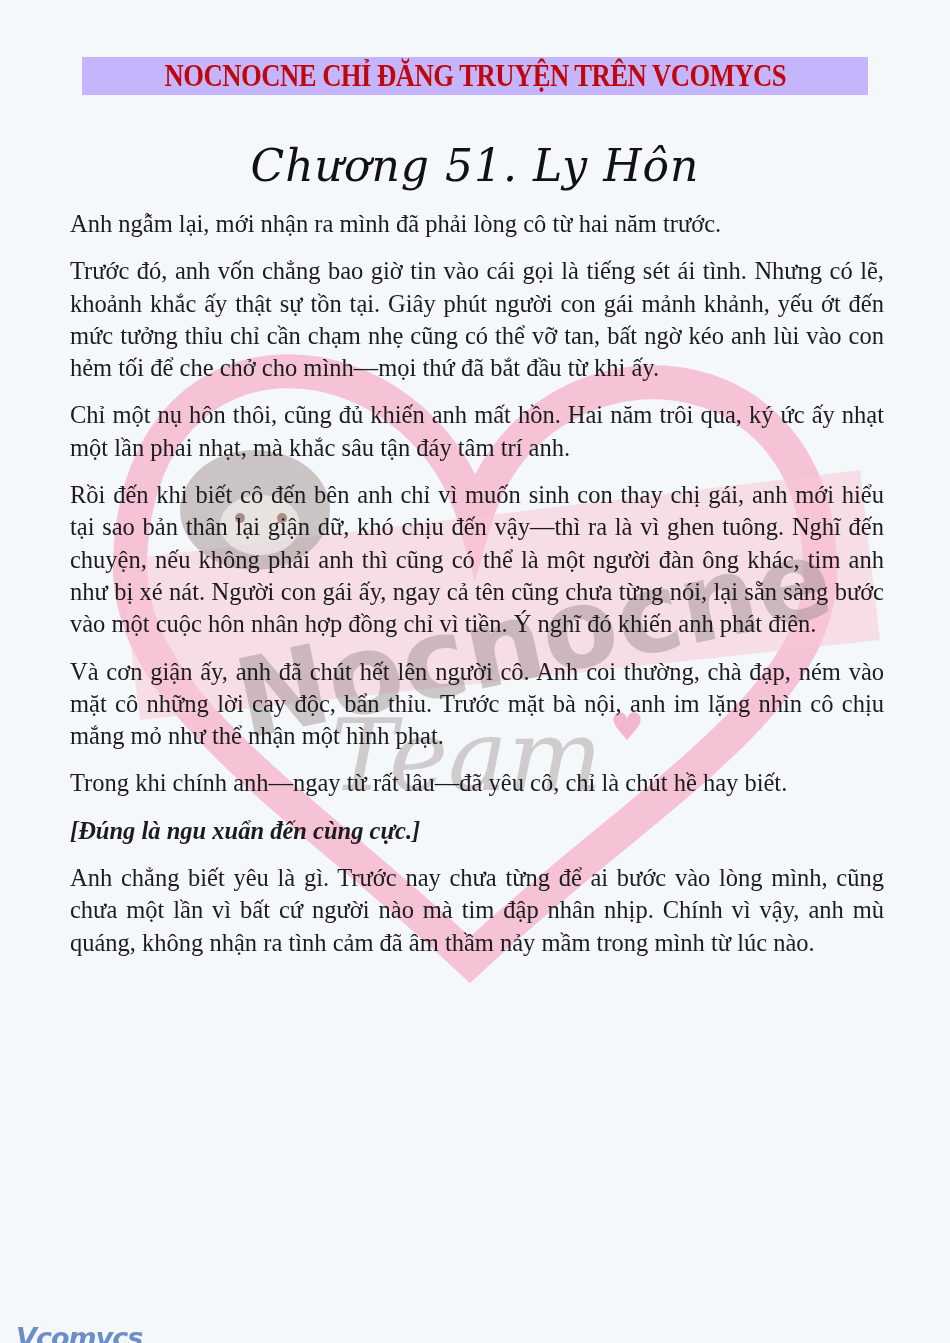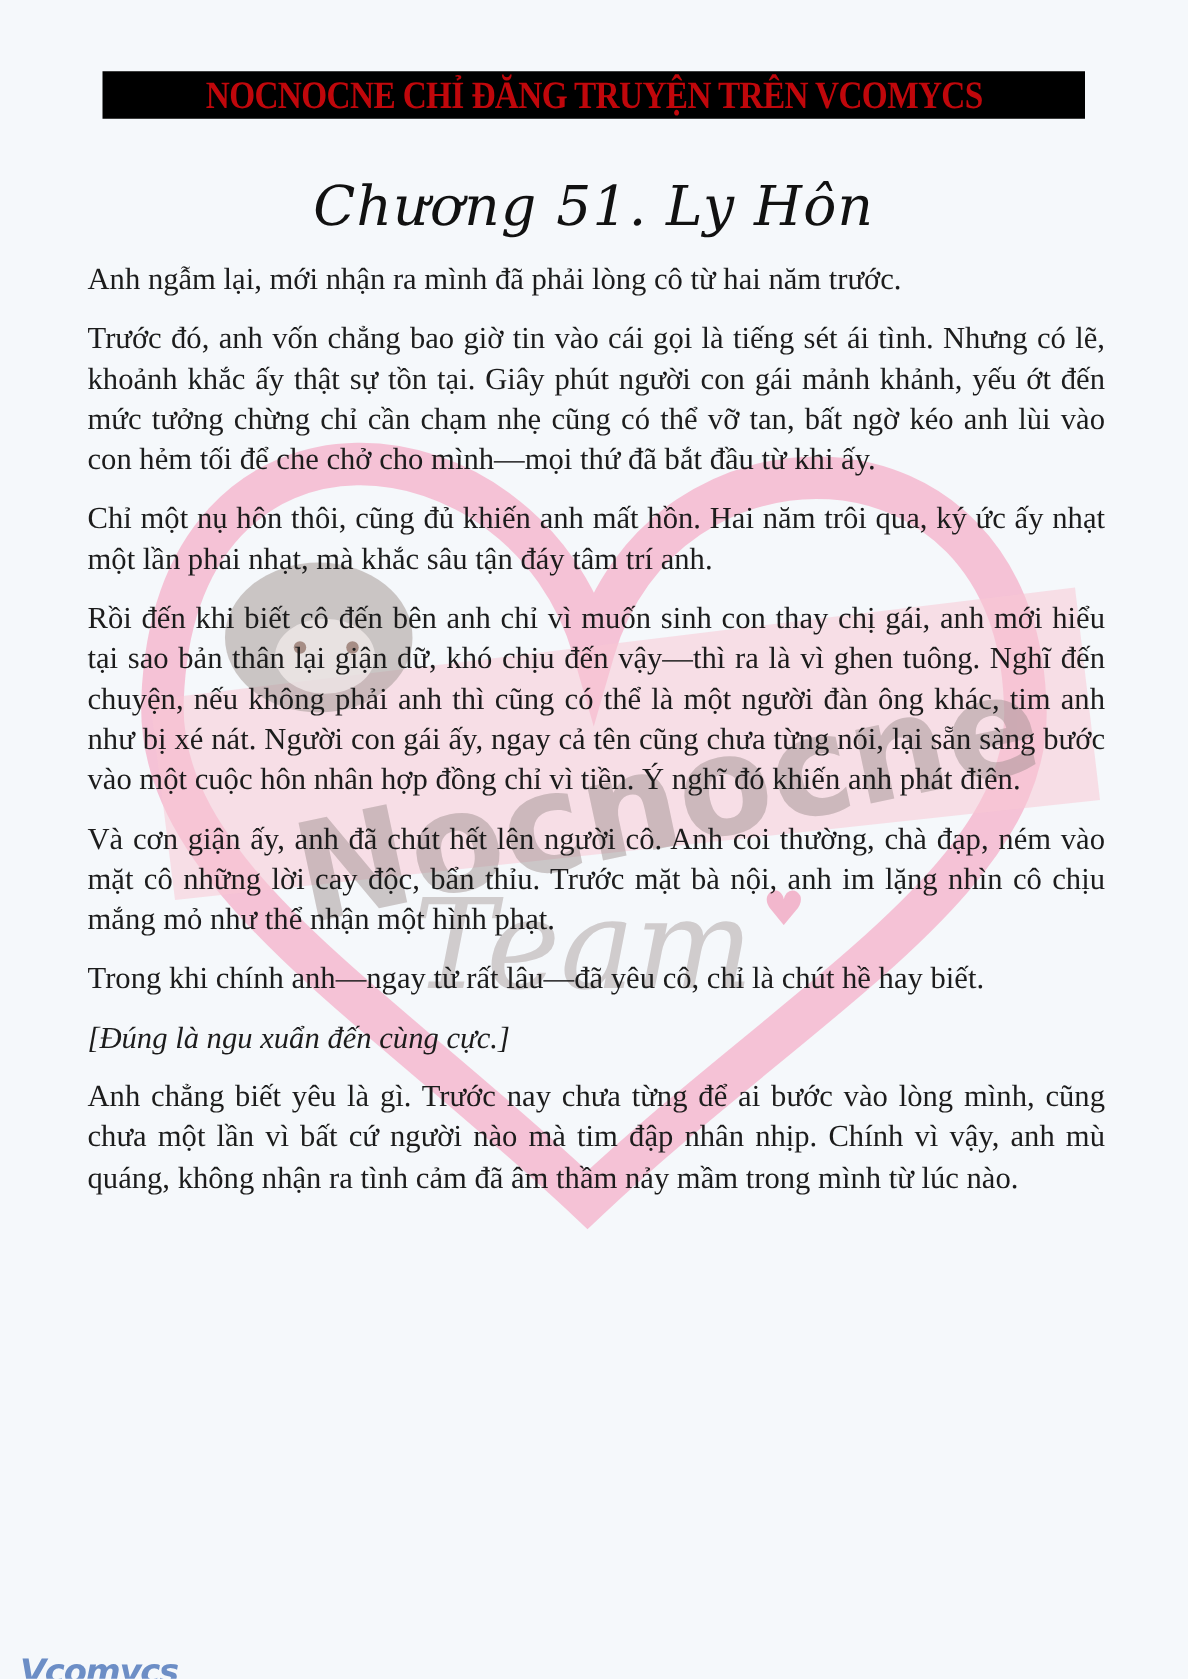--- a/index.html
+++ b/index.html
@@ -7,21 +7,21 @@
     width: 950px; height: 1343px; overflow: hidden; position: relative;
     background: #f5f8fb;
     font-family: "Liberation Serif", "DejaVu Serif", serif;
     color: #1c1c1c;
   }
   .page { position: absolute; inset: 0; }
 
   
   .banner {
     position: absolute; left: 82px; top: 57px; width: 786px; height: 38px;
-    background: #000000;
+    background: #c4b5fd;
     display: flex; align-items: center; justify-content: center;
   }
   .banner-text {
     color: #c0070b; font-weight: bold; font-size: 31px; letter-spacing: -0.6px;
     font-family: "Liberation Serif", serif;
     transform: scaleX(0.86); white-space: nowrap;
   }
 
   
   .chapter-title {
@@ -32,21 +32,21 @@
 
   
   .watermark { position: absolute; left: 0; top: 0; width: 950px; height: 1343px; pointer-events: none; }
 
   
   .content {
     position: absolute; left: 70px; top: 208px; width: 814px;
     font-size: 24.5px; line-height: 32.3px;
   }
   .content p { margin: 0 0 15px 0; text-align: justify; }
-  .content p.italic { font-style: italic; font-weight: normal; }
+  .content p.italic { font-style: italic; font-weight: bold; }
 
   .footer-logo {
     position: absolute; left: 16px; top: 1296px;
     font-family: "DejaVu Sans", sans-serif; font-style: italic; font-weight: bold;
     font-size: 27px; color: #6c8ec6; letter-spacing: -1px; margin-top: 26px;
   }
 </style>
 </head>
 <body>
 
@@ -69,21 +69,21 @@
   </svg>
 
   <div class="banner">
     <span class="banner-text">NOCNOCNE CHỈ ĐĂNG TRUYỆN TRÊN VCOMYCS</span>
   </div>
 
   <div class="chapter-title">Chương 51. Ly Hôn</div>
 
   <div class="content">
     <p>Anh ngẫm lại, mới nhận ra mình đã phải lòng cô từ hai năm trước.</p>
-    <p>Trước đó, anh vốn chẳng bao giờ tin vào cái gọi là tiếng sét ái tình. Nhưng có lẽ, khoảnh khắc ấy thật sự tồn tại. Giây phút người con gái mảnh khảnh, yếu ớt đến mức tưởng chừng chỉ cần chạm nhẹ cũng có thể vỡ tan, bất ngờ kéo anh lùi vào con hẻm tối để che chở cho mình—mọi thứ đã bắt đầu từ khi ấy.</p>
+    <p>Trước đó, anh vốn chẳng bao giờ tin vào cái gọi là tiếng sét ái tình. Nhưng có lẽ, khoảnh khắc ấy thật sự tồn tại. Giây phút người con gái mảnh khảnh, yếu ớt đến mức tưởng thỉu chỉ cần chạm nhẹ cũng có thể vỡ tan, bất ngờ kéo anh lùi vào con hẻm tối để che chở cho mình—mọi thứ đã bắt đầu từ khi ấy.</p>
     <p>Chỉ một nụ hôn thôi, cũng đủ khiến anh mất hồn. Hai năm trôi qua, ký ức ấy nhạt một lần phai nhạt, mà khắc sâu tận đáy tâm trí anh.</p>
     <p>Rồi đến khi biết cô đến bên anh chỉ vì muốn sinh con thay chị gái, anh mới hiểu tại sao bản thân lại giận dữ, khó chịu đến vậy—thì ra là vì ghen tuông. Nghĩ đến chuyện, nếu không phải anh thì cũng có thể là một người đàn ông khác, tim anh như bị xé nát. Người con gái ấy, ngay cả tên cũng chưa từng nói, lại sẵn sàng bước vào một cuộc hôn nhân hợp đồng chỉ vì tiền. Ý nghĩ đó khiến anh phát điên.</p>
     <p>Và cơn giận ấy, anh đã chút hết lên người cô. Anh coi thường, chà đạp, ném vào mặt cô những lời cay độc, bẩn thỉu. Trước mặt bà nội, anh im lặng nhìn cô chịu mắng mỏ như thể nhận một hình phạt.</p>
     <p>Trong khi chính anh—ngay từ rất lâu—đã yêu cô, chỉ là chút hề hay biết.</p>
     <p class="italic">[Đúng là ngu xuẩn đến cùng cực.]</p>
     <p>Anh chẳng biết yêu là gì. Trước nay chưa từng để ai bước vào lòng mình, cũng chưa một lần vì bất cứ người nào mà tim đập nhân nhịp. Chính vì vậy, anh mù quáng, không nhận ra tình cảm đã âm thầm nảy mầm trong mình từ lúc nào.</p>
   </div>
 
   <div class="footer-logo">Vcomycs</div>
 </div>

